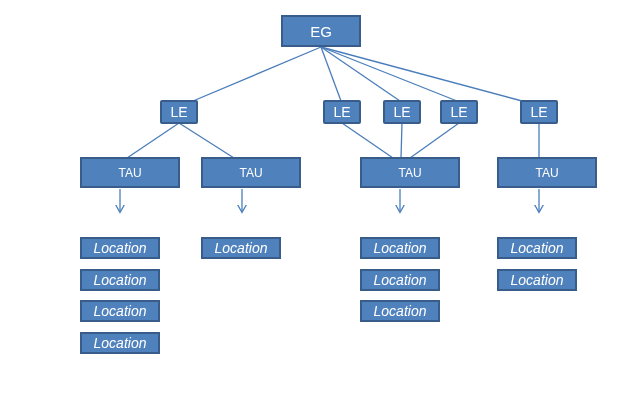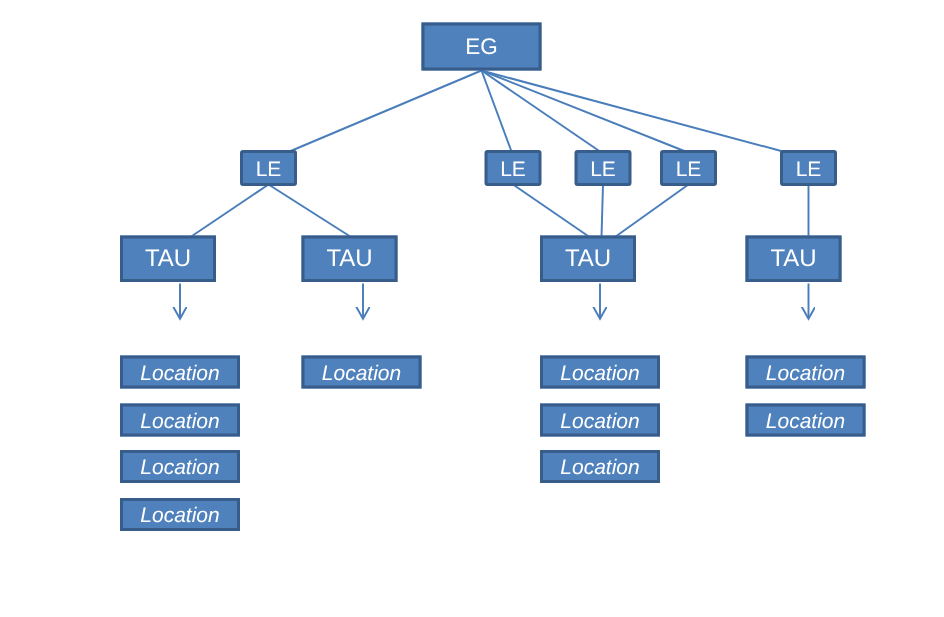--- a/index.html
+++ b/index.html
@@ -32,21 +32,21 @@
     color: var(--text, #ffffff);
     display: flex;
     align-items: center;
     justify-content: center;
     text-align: center;
     line-height: 1;
     user-select: none;
   }
   .eg  { left: 281px; top: 15px;  width: 80px; height: 32px; font-size: 15px; }
   .le  { width: 38px; height: 24px; top: 100px; border-radius: 2px; font-size: 14px; }
-  .tau { width: 64px; height: 31px; top: 157px; font-size: 16px; }
+  .tau { width: 100px; height: 31px; top: 157px; font-size: 12px; }
   .loc { width: 80px; height: 22px; font-size: 14px; font-style: italic; }
 </style>
 </head>
 <body>
 
 <div id="canvas" style="--fill: #4f81bd; --border: #385d8a; --connector: #4a7ebb; --text: #ffffff; --bg: #ffffff;">
 
   <svg id="edges" width="629" height="411">
     <defs>
       <marker id="openArrow" markerWidth="12" markerHeight="12" refX="7.5" refY="4.5" orient="auto" markerUnits="userSpaceOnUse">

